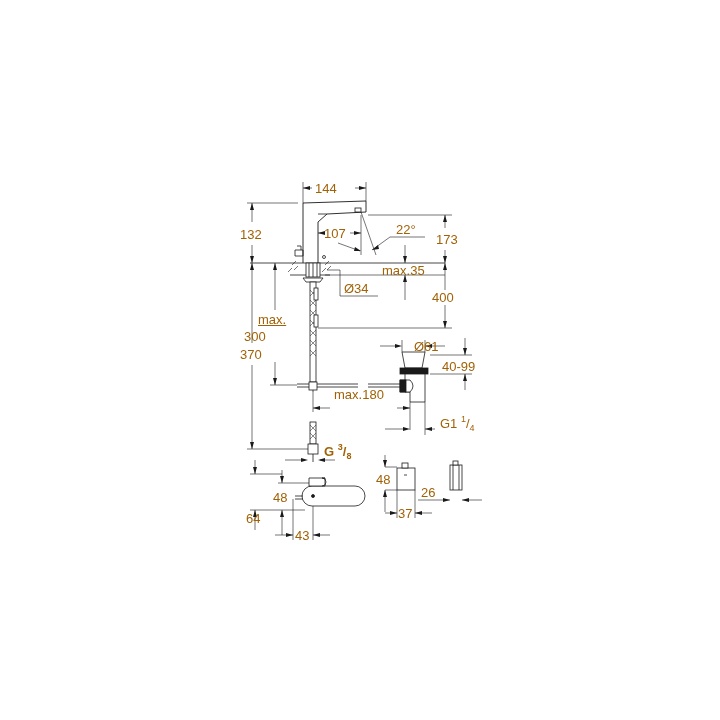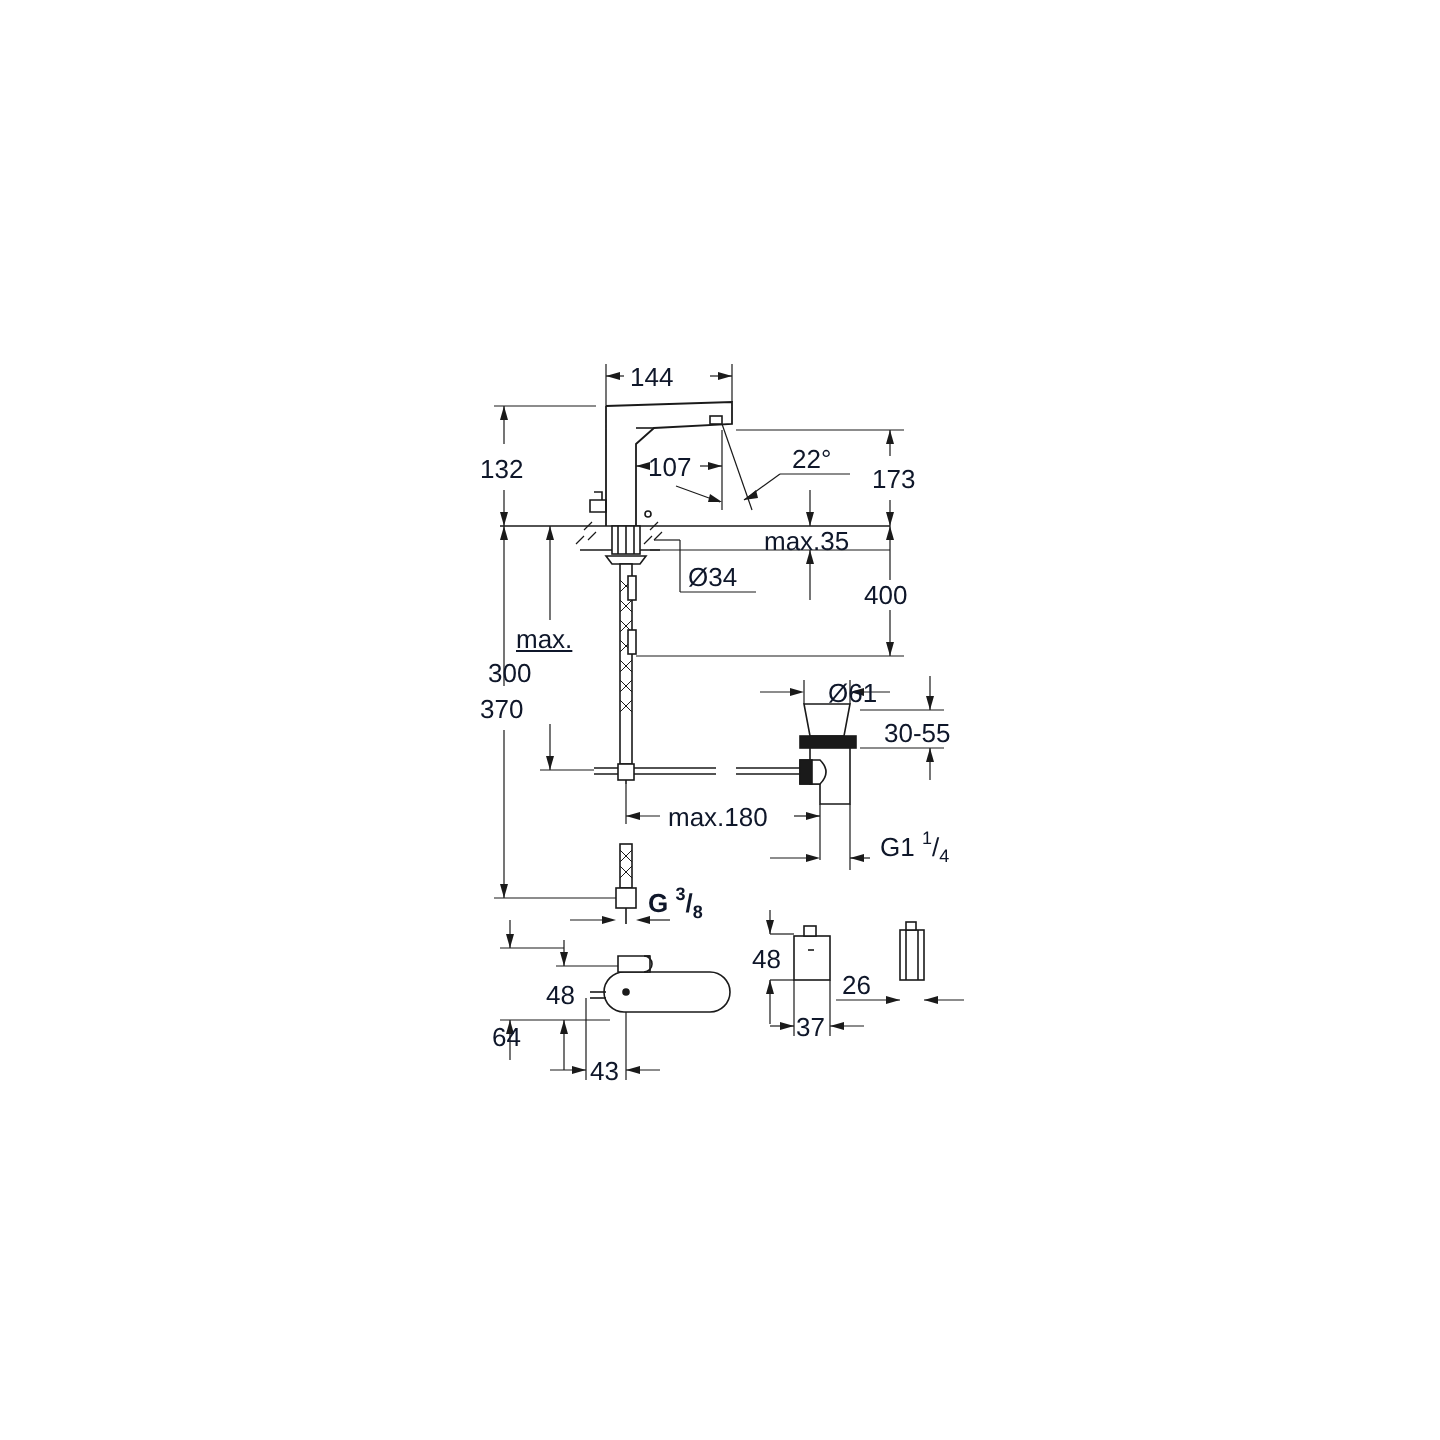--- a/index.html
+++ b/index.html
@@ -1,18 +1,18 @@
 <!DOCTYPE html>
 <html><head>
 <meta charset="utf-8">
 <style>
   html,body{margin:0;padding:0;background:#ffffff;}
   body{width:720px;height:720px;position:relative;overflow:hidden;font-family:"Liberation Sans",sans-serif;}
   svg{position:absolute;left:0;top:0;}
-  .lbl{position:absolute;font-family:"Liberation Sans",sans-serif;font-size:13px;color:#0f172a;line-height:1;white-space:nowrap;}
+  .lbl{position:absolute;font-family:"Liberation Sans",sans-serif;font-size:13px;color:#a16207;line-height:1;white-space:nowrap;}
   .sup{font-size:9px;vertical-align:top;position:relative;top:-2px;}
   .sub{font-size:9px;position:relative;top:3px;}
 </style>
 </head>
 <body>
 
 <svg width="720" height="720" viewBox="0 0 720 720" xmlns="http://www.w3.org/2000/svg" stroke="#1a1a1a" fill="none" stroke-width="0.8">
 
   <g>
     <path d="M303,203 L303,263 M303,203 L366,201 L366,212 L327,214 L318,222 L318,263" stroke-width="0.9"></path>
@@ -229,22 +229,22 @@
 <span class="lbl" style="left:396px;top:223px;">22°</span>
 <span class="lbl" style="left:436px;top:233px;">173</span>
 <span class="lbl" style="left:240px;top:228px;">132</span>
 <span class="lbl" style="left:382px;top:264px;">max.35</span>
 <span class="lbl" style="left:344px;top:282px;">Ø34</span>
 <span class="lbl" style="left:432px;top:291px;">400</span>
 <span class="lbl" style="left:258px;top:313px;text-decoration:underline;">max.</span>
 <span class="lbl" style="left:244px;top:330px;">300</span>
 <span class="lbl" style="left:240px;top:348px;">370</span>
 <span class="lbl" style="left:414px;top:340px;">Ø61</span>
-<span class="lbl" style="left:442px;top:360px;">30-55</span>
-<span class="lbl" style="left:334px;top:402px;">max.180</span>
+<span class="lbl" style="left:442px;top:360px;">40-99</span>
+<span class="lbl" style="left:334px;top:388px;">max.180</span>
 
 <span class="lbl" style="left:440px;top:417px;">
   <span>G1</span>
   <span class="sup">1</span><span>/</span><span class="sub">4</span>
 </span>
 
 <span class="lbl" style="left:324px;top:445px;font-weight:bold;">
   <span>G</span>
   <span class="sup">3</span><span>/</span><span class="sub">8</span>
 </span>

